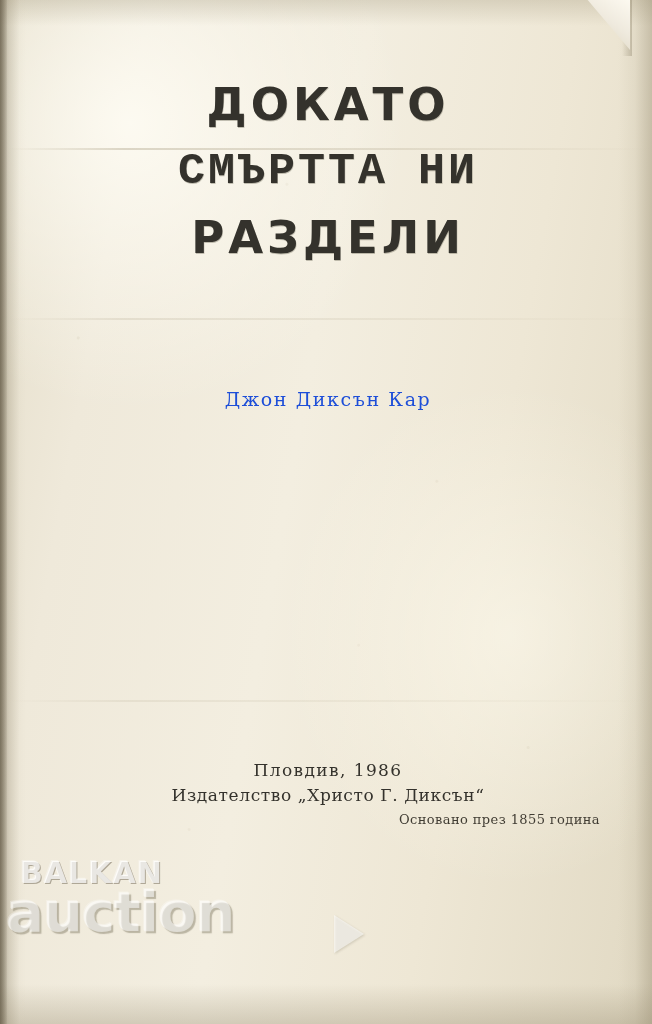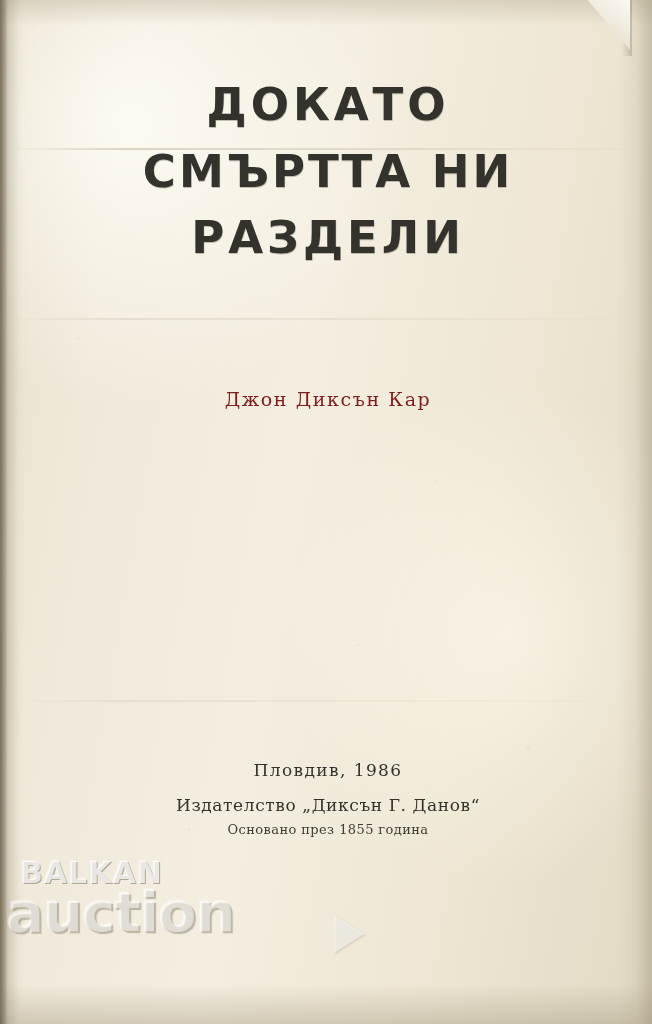--- a/index.html
+++ b/index.html
@@ -98,57 +98,58 @@
   .title-line {
     font-family: "DejaVu Sans", sans-serif;
     font-weight: 700;
     font-size: 45px;
     letter-spacing: 4px;
     line-height: 1.48;
     color: #34322c;
     text-shadow: 0.5px 0.5px 0 rgba(90,85,70,0.35);
     white-space: nowrap;
   }
-  .title-line.l2 { letter-spacing: 3px; }
+  .title-line.l2 { letter-spacing: 3px; font-family: Liberation Mono, monospace; }
   .author {
     position: absolute;
     top: 388px;
     left: 56px;
     right: 52px;
     text-align: center;
     font-family: "DejaVu Serif", serif;
     font-size: 19px;
     letter-spacing: 1.6px;
-    color: #7f1d1d;
+    color: #1d4ed8;
   }
   .imprint {
     position: absolute;
     left: 56px;
     right: 52px;
     top: 760px;
     text-align: center;
     color: #34322c;
   }
   .imprint .city {
     font-family: "DejaVu Serif", serif;
     font-size: 17px;
     letter-spacing: 1.4px;
-    margin-bottom: 15px;
+    margin-bottom: 5px;
   }
   .imprint .publisher {
     font-family: "DejaVu Serif", serif;
     font-size: 17px;
     letter-spacing: 0.6px;
     margin-bottom: 7px;
   }
   .imprint .founded {
     font-family: "DejaVu Serif", serif;
     font-size: 13px;
     letter-spacing: 0.4px;
     color: #403c33;
+    text-align: right;
   }
   
   .watermark {
     position: absolute;
     left: 4px;
     bottom: 4px;
     width: 400px;
     height: 165px;
     pointer-events: none;
   }
@@ -230,21 +231,21 @@
     <div class="title-block">
       <div class="title-line l1">ДОКАТО</div>
       <div class="title-line l2">СМЪРТТА НИ</div>
       <div class="title-line l3">РАЗДЕЛИ</div>
     </div>
 
     <div class="author">Джон Диксън Кар</div>
 
     <div class="imprint">
       <div class="city">Пловдив, 1986</div>
-      <div class="publisher">Издателство „Диксън Г. Данов“</div>
+      <div class="publisher">Издателство „Христо Г. Диксън“</div>
       <div class="founded">Основано през 1855 година</div>
     </div>
 
   </div>
 
   <div class="watermark">
     <div class="wm-balkan">BALKAN</div>
     <div class="wm-auction">auction</div>
     <div class="wm-play"></div>
   </div>

